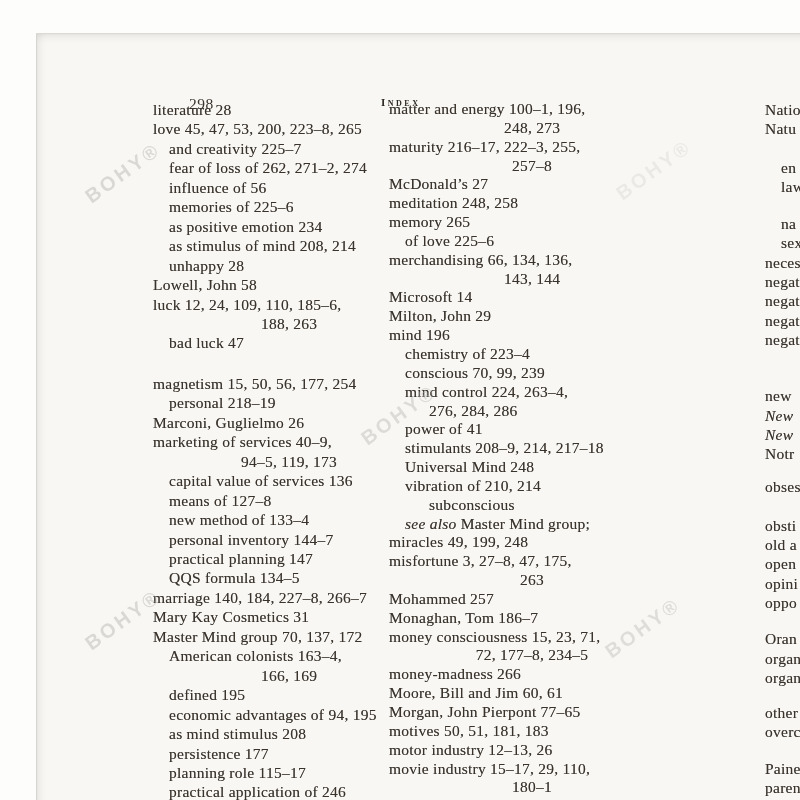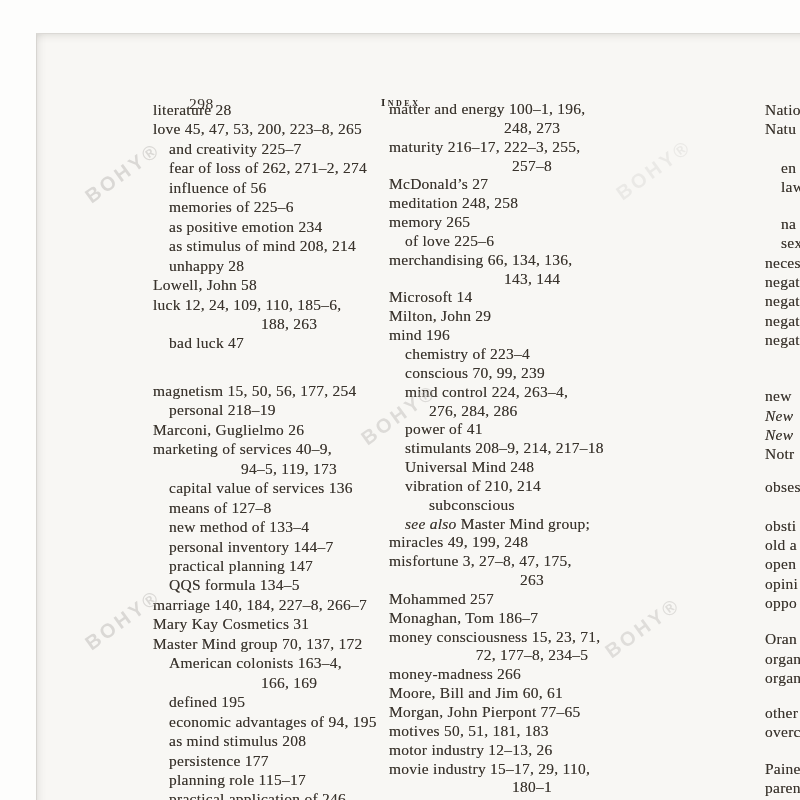--- a/index.html
+++ b/index.html
@@ -64,21 +64,21 @@
         <div class="line sub">fear of loss of 262, 271–2, 274</div>
         <div class="line sub">influence of 56</div>
         <div class="line sub">memories of 225–6</div>
         <div class="line sub">as positive emotion 234</div>
         <div class="line sub">as stimulus of mind 208, 214</div>
         <div class="line sub">unhappy 28</div>
         <div class="line">Lowell, John 58</div>
         <div class="line">luck 12, 24, 109, 110, 185–6,</div>
         <div class="line cont">188, 263</div>
         <div class="line sub">bad luck 47</div>
-        <div class="line" style="margin-top: 28px;">magnetism 15, 50, 56, 177, 254</div>
+        <div class="line" style="margin-top: 21px;">magnetism 15, 50, 56, 177, 254</div>
         <div class="line sub">personal 218–19</div>
         <div class="line">Marconi, Guglielmo 26</div>
         <div class="line">marketing of services 40–9,</div>
         <div class="line cont">94–5, 119, 173</div>
         <div class="line sub">capital value of services 136</div>
         <div class="line sub">means of 127–8</div>
         <div class="line sub">new method of 133–4</div>
         <div class="line sub">personal inventory 144–7</div>
         <div class="line sub">practical planning 147</div>
         <div class="line sub">QQS formula 134–5</div>

